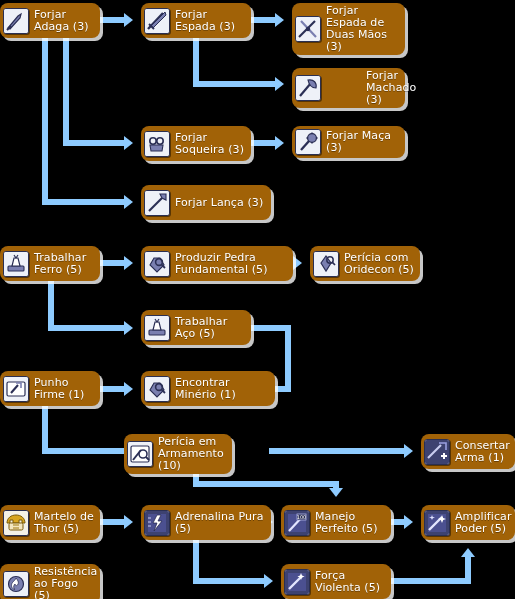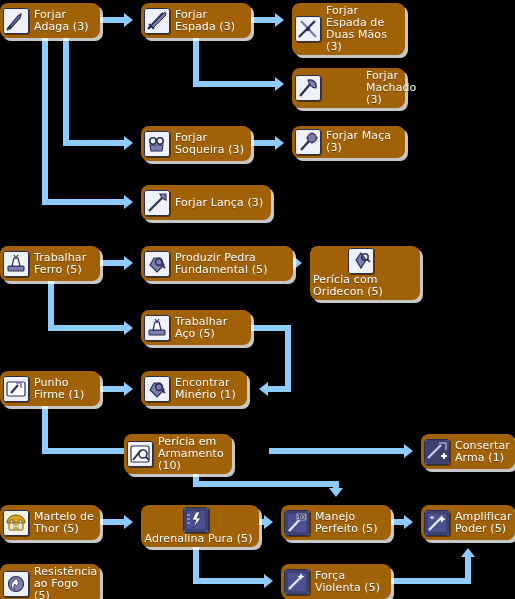--- a/index.html
+++ b/index.html
@@ -195,21 +195,21 @@
       <span class="icon ic-paper">
         <svg viewBox="0 0 24 24">
           <rect width="24" height="24" fill="#eef1f8"></rect>
         <path d="M5 13 L9 6 L15 6 L19 13 L12 20 Z" fill="#7a7fb0" stroke="#2b2f55" stroke-width="1.2"></path>
         <circle cx="14" cy="10" r="3.4" fill="none" stroke="#2b2f55" stroke-width="1.6"></circle>
         <path d="M16.6 12.6 L20 16" stroke="#2b2f55" stroke-width="1.8"></path>
         </svg>
       </span>
       <span class="label">Produzir Pedra Fundamental (5)</span>
     </div>
-    <div class="node" style="left: 310px; top: 246px; width: 110px; min-height: 35px; flex-direction: column;">
+    <div class="node" style="left: 310px; top: 246px; width: 110px; min-height: 35px;">
       <span class="icon ic-paper">
         <svg viewBox="0 0 24 24">
           <rect width="24" height="24" fill="#eef1f8"></rect>
         <path d="M7 11 L12 4 L17 11 L12 19 Z" fill="#7a7fb0" stroke="#2b2f55" stroke-width="1.2"></path>
         <circle cx="16" cy="8" r="3.2" fill="none" stroke="#2b2f55" stroke-width="1.5"></circle>
         <path d="M18.4 10.4 L21 13" stroke="#2b2f55" stroke-width="1.7"></path>
         </svg>
       </span>
       <span class="label">Perícia com Oridecon (5)</span>
     </div>
@@ -228,21 +228,21 @@
       <span class="icon ic-paper">
         <svg viewBox="0 0 24 24">
           <rect width="24" height="24" fill="#eef1f8"></rect>
         <rect x="3" y="5" width="18" height="14" rx="1.5" fill="#ffffff" stroke="#2b2f55" stroke-width="1.2"></rect>
         <path d="M7 16 L14 8" stroke="#2b2f55" stroke-width="2"></path>
         <path d="M12 6 L17 6 L17 11" stroke="#7a7fb0" stroke-width="1.6" fill="none"></path>
         </svg>
       </span>
       <span class="label">Punho Firme (1)</span>
     </div>
-    <div class="node" style="left: 141px; top: 371px; width: 106px; min-height: 35px;">
+    <div class="node" style="left: 141px; top: 371px; width: 134px; min-height: 35px;">
       <span class="icon ic-paper">
         <svg viewBox="0 0 24 24">
           <rect width="24" height="24" fill="#eef1f8"></rect>
         <path d="M5 13 L9 6 L15 6 L19 13 L12 20 Z" fill="#7a7fb0" stroke="#2b2f55" stroke-width="1.2"></path>
         <circle cx="14" cy="10" r="3.4" fill="none" stroke="#2b2f55" stroke-width="1.6"></circle>
         <path d="M16.6 12.6 L20 16" stroke="#2b2f55" stroke-width="1.8"></path>
         </svg>
       </span>
       <span class="label">Encontrar Minério (1)</span>
     </div>
@@ -273,21 +273,21 @@
       <span class="icon ic-gold">
         <svg viewBox="0 0 24 24">
           <rect width="24" height="24" fill="#f4f1e6"></rect>
         <path d="M3 12 C3 7 7 4 12 4 C17 4 21 7 21 12 L18 12 L18 9 L15 9 L15 12 L9 12 L9 9 L6 9 L6 12 Z" fill="#d8a520" stroke="#7a5a08" stroke-width="1"></path>
         <rect x="5" y="12" width="14" height="7" rx="1.5" fill="#f3e6c0" stroke="#7a5a08" stroke-width="1"></rect>
         <path d="M9 14 L15 14 M9 17 L15 17" stroke="#a07a10" stroke-width="1"></path>
         </svg>
       </span>
       <span class="label">Martelo de Thor (5)</span>
     </div>
-    <div class="node" style="left: 141px; top: 505px; width: 118px; min-height: 35px; flex-direction: column;">
+    <div class="node" style="left: 141px; top: 505px; width: 130px; min-height: 35px;">
       <span class="icon ic-dark">
         <svg viewBox="0 0 24 24">
           <rect width="24" height="24" fill="#3d4270"></rect>
         <rect x="3" y="3" width="18" height="18" fill="#4b5090"></rect>
         <path d="M12 4 L8 12 L12 12 L9 20 L17 10 L13 10 L16 4 Z" fill="#ffffff" stroke="#1f2347" stroke-width="0.7"></path>
         <path d="M3 7 H6 M3 11 H6 M3 15 H6" stroke="#c9cdf0" stroke-width="1.2"></path>
         </svg>
       </span>
       <span class="label">Adrenalina Pura (5)</span>
     </div>

